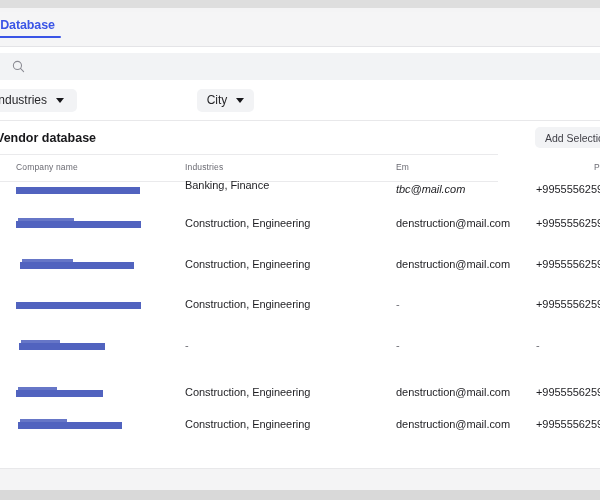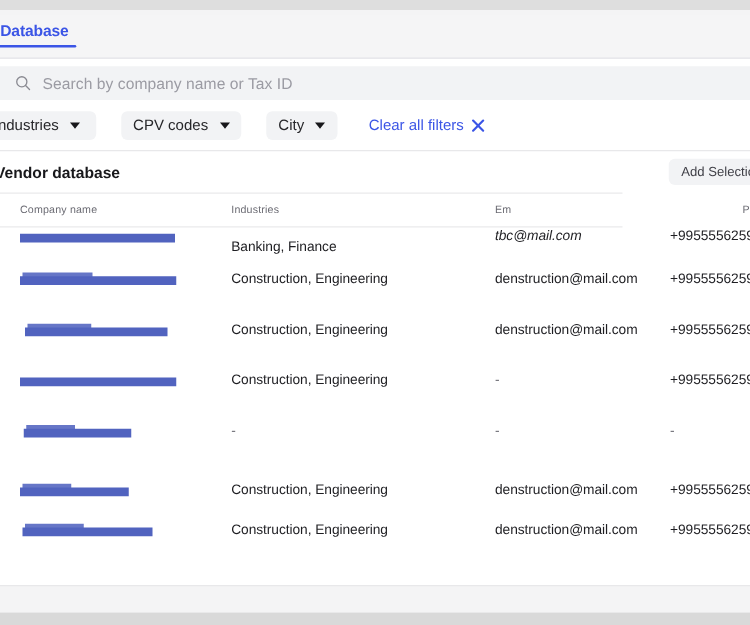--- a/index.html
+++ b/index.html
@@ -123,21 +123,21 @@
     gap: 9px;
     padding: 0 13px;
     font-size: 12px;
     color: #27272a;
     white-space: nowrap;
     cursor: pointer;
     box-sizing: border-box;
   }
   .chip-industries { position: absolute; left: -18px; width: 95px; }
   .chip-cpv        { position: absolute; left: 97px;  width: 96px; }
-  .chip-city       { position: absolute; left: 213px; width: 57px; align-items: center; }
+  .chip-city       { position: absolute; left: 197px; width: 57px; align-items: center; }
   .caret {
     width: 0; height: 0;
     border-left: 4.5px solid transparent;
     border-right: 4.5px solid transparent;
     border-top: 5.5px solid #18181b;
     flex: 0 0 auto;
   }
   .clear-filters {
     position: absolute;
     left: 295px;
@@ -279,67 +279,55 @@
         <span>r Database</span>
       </div>
     </div>
   </div>
 
   <div class="searchbar">
     <svg class="search-icon" viewBox="0 0 16 16" fill="none">
       <circle cx="6.7" cy="6.7" r="5.0" stroke="#8a8a92" stroke-width="1.3"></circle>
       <line x1="10.4" y1="10.4" x2="14.3" y2="14.3" stroke="#8a8a92" stroke-width="1.3" stroke-linecap="round"></line>
     </svg>
-    <span class="search-placeholder">Search by company name or Tax ID</span>
   </div>
 
   <div class="filterrow">
 
     <div class="chip chip-industries">
       <span>Industries</span>
       <span class="caret"></span>
     </div>
 
-    <div class="chip chip-cpv">
-      <span>CPV codes</span>
-      <span class="caret"></span>
-    </div>
 
     <div class="chip chip-city">
       <span>City</span>
       <span class="caret"></span>
     </div>
 
-    <div class="clear-filters">
-      <span>Clear all filters</span>
-      <svg class="x-icon" viewBox="0 0 12 12">
-        <line x1="1.6" y1="1.6" x2="10.4" y2="10.4" stroke="#3b55e6" stroke-width="1.9" stroke-linecap="round"></line>
-        <line x1="10.4" y1="1.6" x2="1.6" y2="10.4" stroke="#3b55e6" stroke-width="1.9" stroke-linecap="round"></line>
-      </svg>
-    </div>
   </div>
 
   <div class="panel">
 
     <div class="panel-head">
       <div class="panel-title">Vendor database</div>
       <button class="add-selection-btn">Add Selection t</button>
     </div>
 
     <div class="table">
       <div class="thead">
         <div class="th col-company">Company name</div>
         <div class="th col-industries">Industries</div>
         <div class="th col-email">Em</div>
         <div class="th col-phone">Phone</div>
       </div>
       <div id="rows-container">
           <div class="row" style="top: 25px;">
             <div class="redact-bar" style="left: 16px; width: 124px; top: 8px;"></div>
-            <div class="cell industries" style="top: 13px;">Banking, Finance</div>
+            <div class="cell industries" style="top: 0;">Banking, Finance</div>
             <div class="cell email" style="top: 4px; font-style: italic;">tbc@mail.com</div>
             <div class="cell phone" style="top: 4px;">+99555562596</div>
           </div>
           <div class="row" style="top: 59px;">
             <div class="redact-bar rough" style="left: 16px; width: 125px; top: 8px;"></div>
             <div class="cell industries" style="top: 4px;">Construction, Engineering</div>
             <div class="cell email" style="top: 4px;">denstruction@mail.com</div>
             <div class="cell phone" style="top: 4px;">+99555562596</div>
           </div>
           <div class="row" style="top: 100px;">

